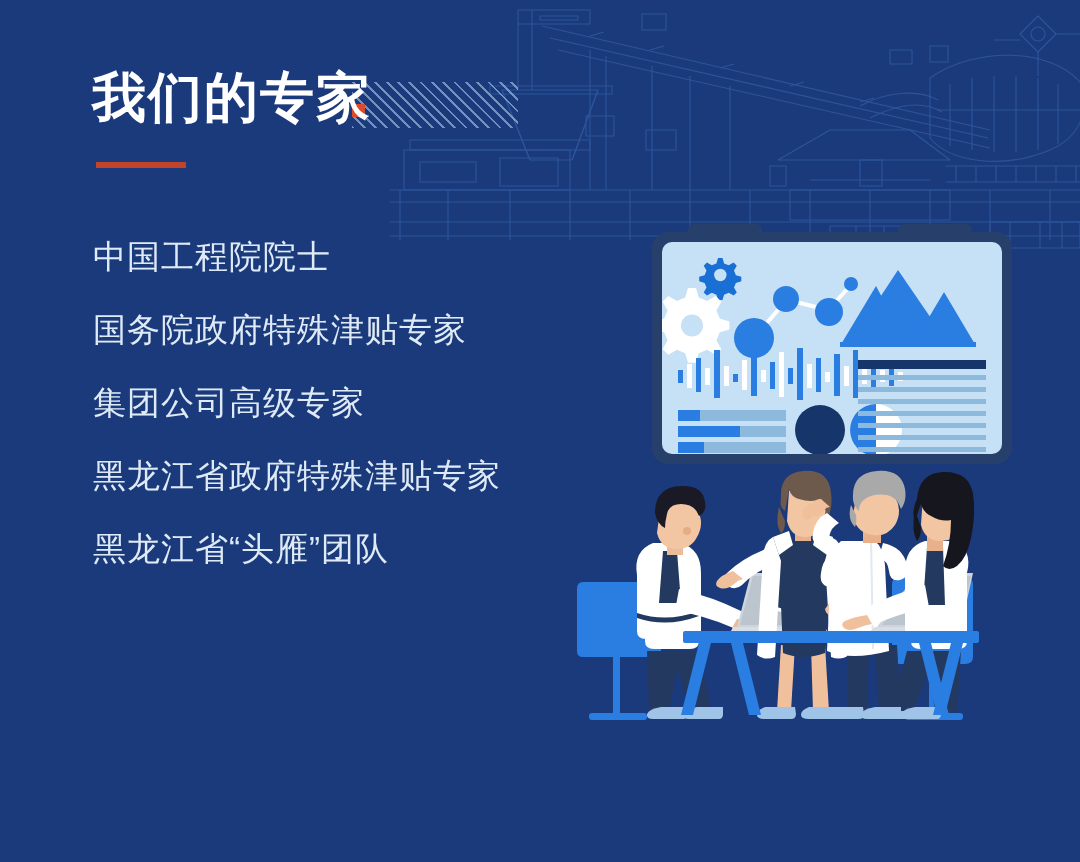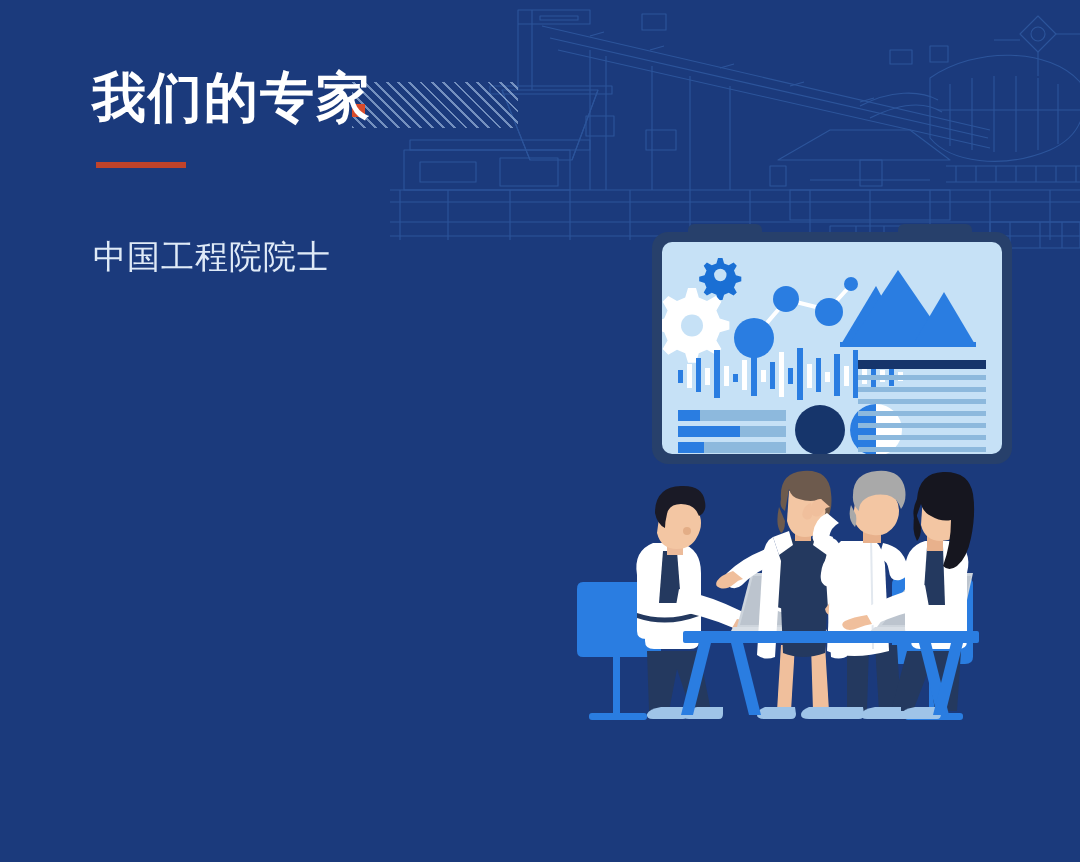--- a/index.html
+++ b/index.html
@@ -120,20 +120,24 @@
     </svg>
   </div>
 
   <div class="hatch"></div>
   <div class="hatch-dot"></div>
   <div class="title">我们的专家</div>
   <div class="rule"></div>
 
   <div class="list">
     <div class="list-item">中国工程院院士</div>
+    <div class="list-item">国务院政府特殊津贴专家</div>
+    <div class="list-item">集团公司高级专家</div>
+    <div class="list-item">黑龙江省政府特殊津贴专家</div>
+    <div class="list-item">黑龙江省“头雁”团队</div>
   </div>
 
   <div class="panel-wrap">
     <div class="panel-notch l"></div>
     <div class="panel-notch r"></div>
     <div class="panel-frame"></div>
     <div class="panel-screen">
       <svg width="340" height="212" viewBox="0 0 340 212">
 
         <g fill="#1a6fd4">

